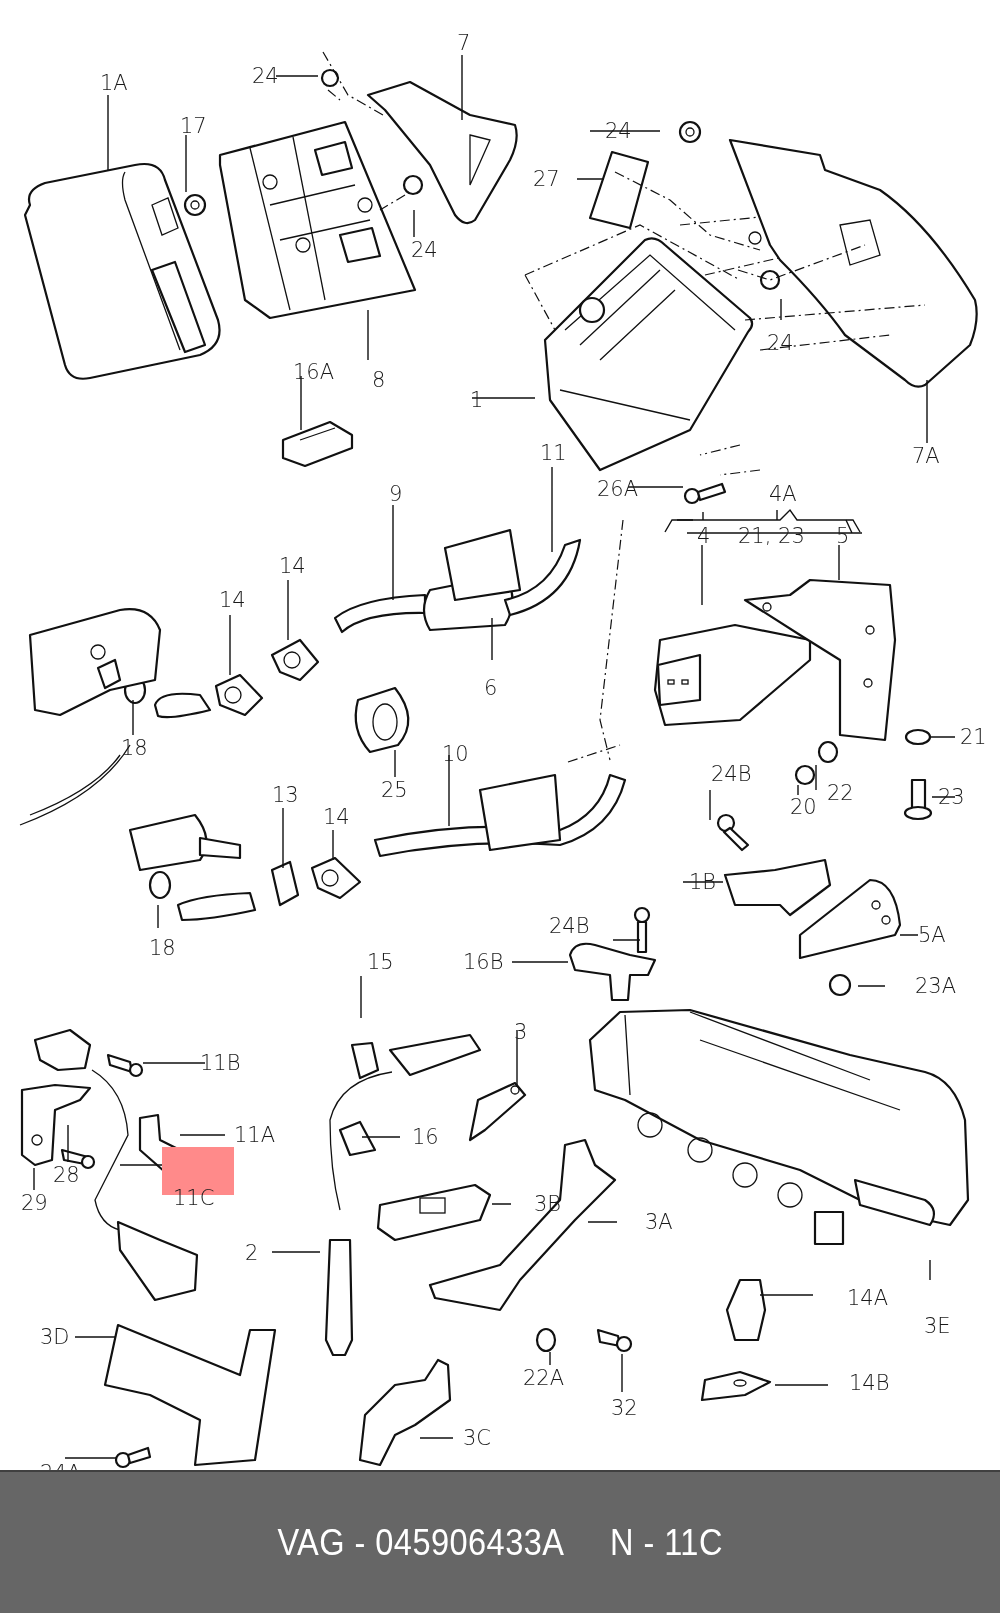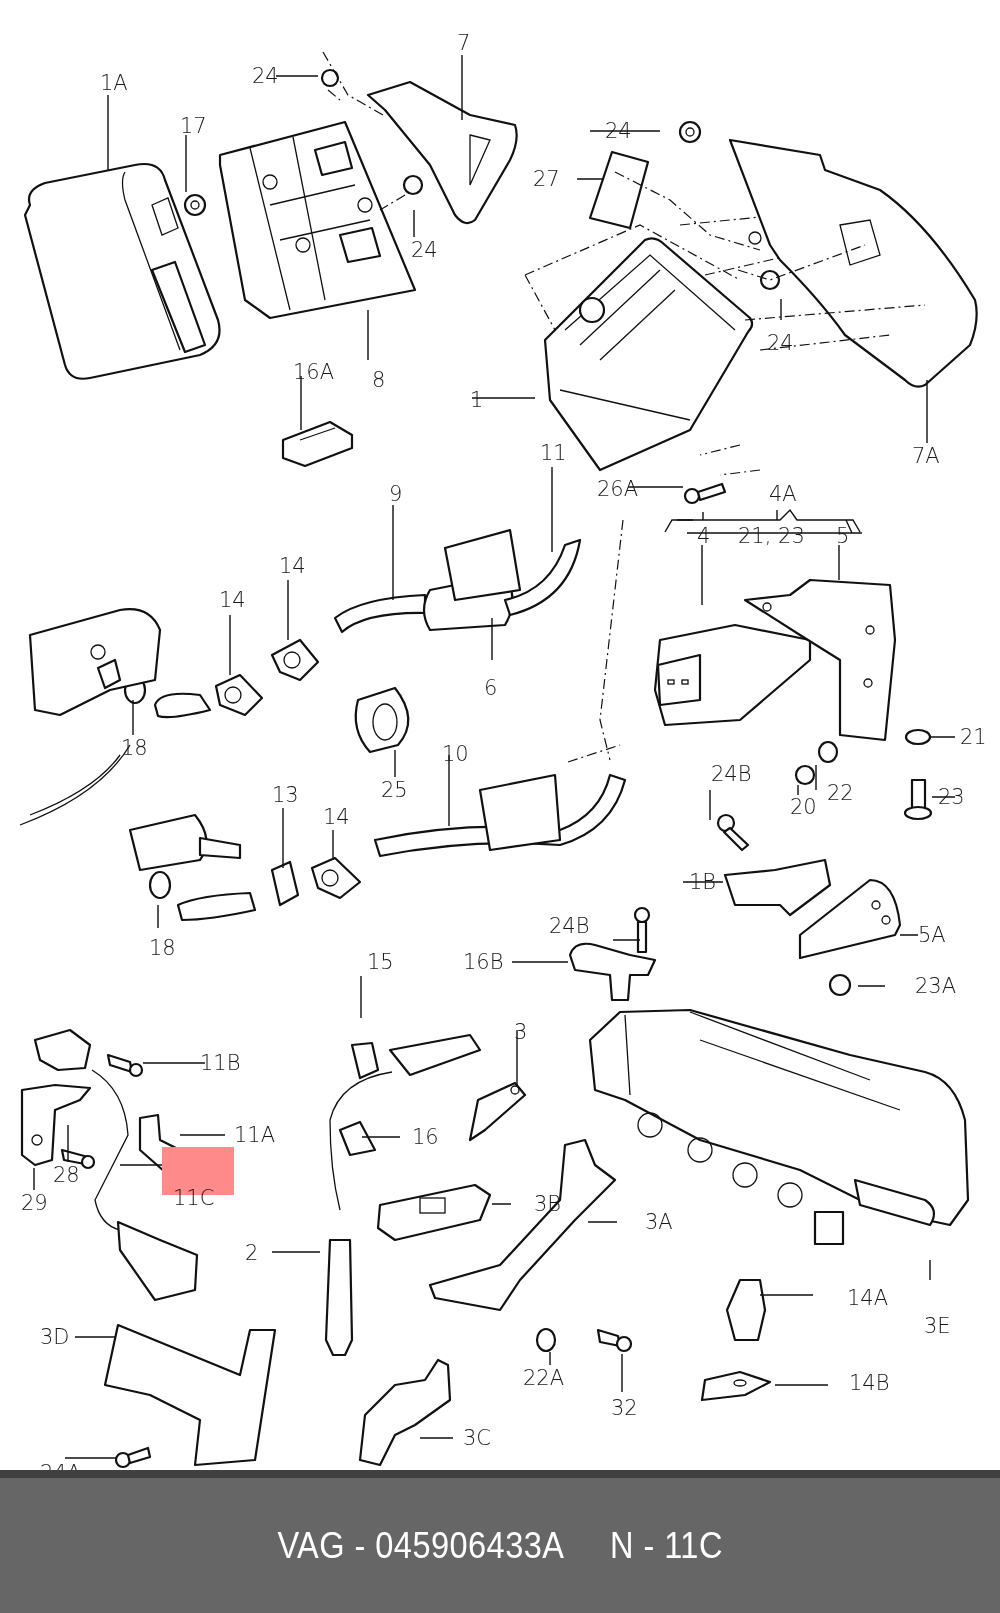--- a/index.html
+++ b/index.html
@@ -8,21 +8,21 @@
   #diagram { position: absolute; left: 0; top: 0; width: 1000px; height: 1470px; }
   #diagram svg { position: absolute; left: 0; top: 0; }
   .lbl { position: absolute; font-family: "DejaVu Sans", sans-serif; font-size: 21px;
          color: #1a1a1a; line-height: 1; white-space: nowrap; font-weight: 300; }
   .hl { position: absolute; background: #ff8a8a; }
   .part { fill: #ffffff; stroke: #111; stroke-width: 2.2; stroke-linejoin: round; stroke-linecap: round; }
   .thin { fill: none; stroke: #111; stroke-width: 1.3; }
   .lead { stroke: #111; stroke-width: 1.4; fill: none; }
   .dash { stroke: #111; stroke-width: 1.2; fill: none; stroke-dasharray: 10 4 2 4; }
   #footer { position: absolute; left: 0; top: 1470px; width: 1000px; height: 143px;
-            background: #666666; border-top: 8px solid #404040; box-sizing: border-box;
+            background: #666666; border-top: 2px solid #404040; box-sizing: border-box;
             display: flex; align-items: center; justify-content: center; }
   #footer-text { color: #ffffff; font-family: "Liberation Sans", sans-serif; font-size: 37px;
                  letter-spacing: 0.5px; transform: scaleX(0.88); white-space: pre; }
 </style>
 </head>
 <body>
 
 <div id="diagram">
   <svg width="1000" height="1470" viewBox="0 0 1000 1470">
 

